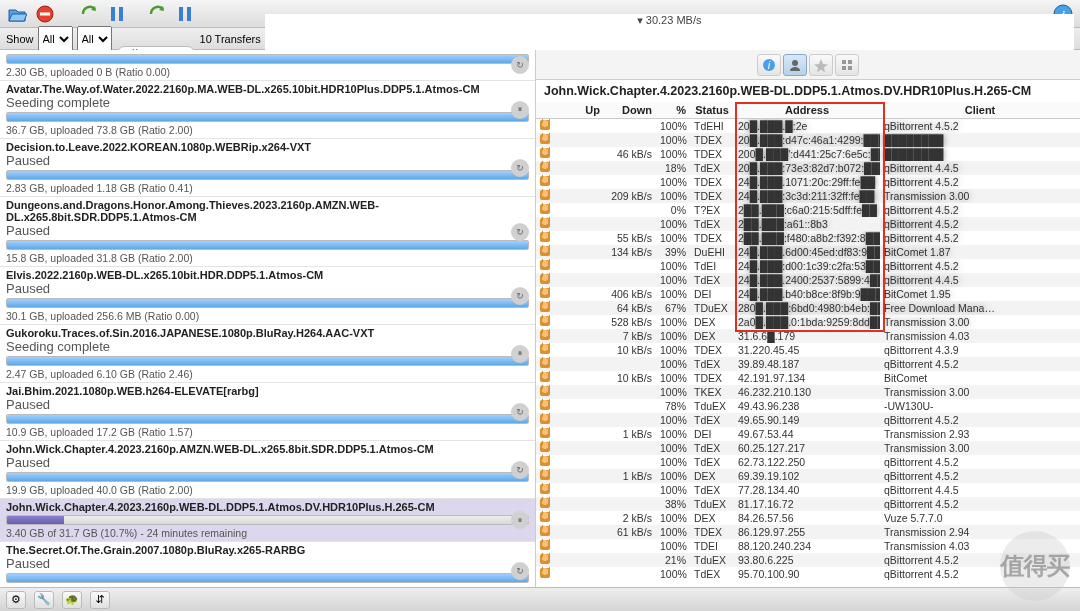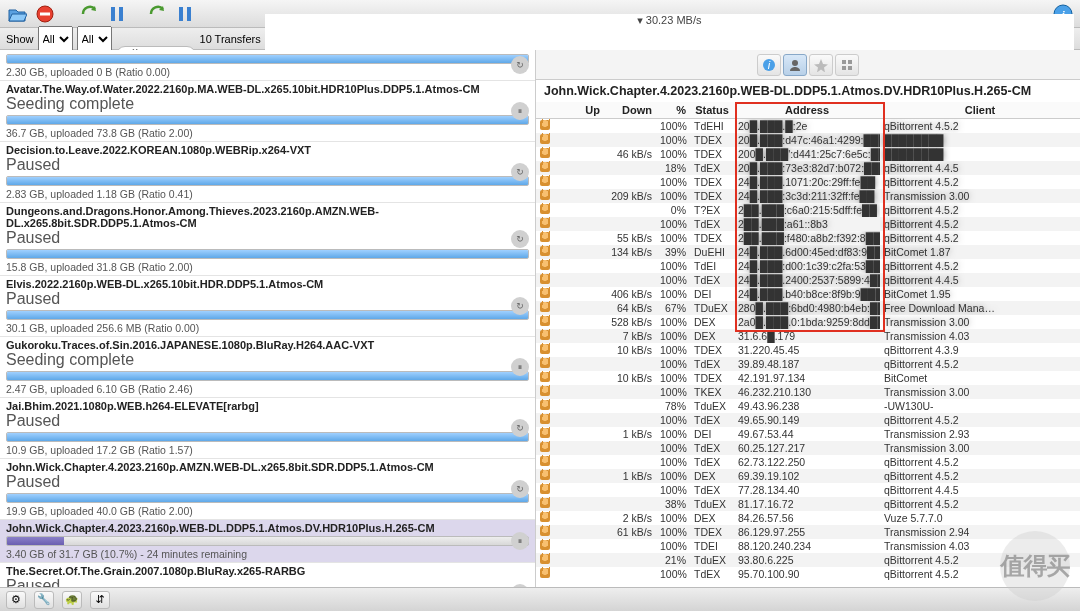--- a/index.html
+++ b/index.html
@@ -9,21 +9,21 @@
 .tb-btn { width: 22px; height: 22px; display: flex; align-items: center; justify-content: center; }
 .filterbar { height: 22px; background: linear-gradient(#eee,#ddd); display: flex; align-items: center; padding: 0 6px; gap: 4px; border-bottom: 1px solid #bbb; }
 .filterbar select { font-size: 11px; height: 26px; }
 .filterbar input { font-size: 15px; height: 18px; width: 80px; color:#888; border:1px solid #bbb; border-radius:9px; padding:0 6px; background:#fff;margin-top:32px;}
 .filterbar .right { margin-left: auto; display:flex; align-items:center; gap:24px;text-align:center; }
 .filterbar .right span { color:#444; }
 .main { flex: 1; display: flex; overflow: hidden; }
 .left { width: 536px; overflow-y: auto; background: #fff; border-right: 1px solid #ccc; }
 .torrent { border-bottom: 1px solid #e4e4e4; padding: 2px 6px 2px 6px; position: relative; }
 .torrent .title { font-weight: bold; color: #222; font-size: 11px; }
-.torrent .status { color: #555; font-size: 16px; }
+.torrent .status { color: #555; font-size: 13px; }
 .torrent .bar { height: 10px; background: linear-gradient(#eee,#d8d8d8); border: 1px solid #bbb; border-radius: 2px; margin: 2px 0; position:relative; overflow:hidden;}
 .torrent .bar .fill { position:absolute; inset:0 auto 0 0; background: linear-gradient(#9fd0ff,#5fa8e8); }
 .torrent .info { color: #555; font-size: 10.5px; }
 .torrent .act { position:absolute; right:6px; top:50%; transform:translateY(-50%); width:18px; height:18px; background:#d0d0d0; border-radius:9px; display:flex; align-items:center; justify-content:center; color:#666; font-size:9px; }
 .torrent.sel { background: #dcd7ec; }
 .torrent.sel .bar .fill { background: linear-gradient(#8b80c9,#6a5fb0); }
 .right { flex: 1; display:flex; flex-direction:column; background:#fff; }
 .rtabs { height: 30px; display:flex; align-items:center; justify-content:center; gap:2px; background:#f4f4f4; border-bottom:1px solid #ccc;}
 .rtabs .tab { width: 24px; height:22px; border:1px solid #ccc; background:linear-gradient(#fafafa,#e4e4e4); border-radius:3px; display:flex; align-items:center; justify-content:center; }
 .rtabs .tab.active { background:linear-gradient(#d8e8f8,#b8d0e8); border-color:#88a8c8; }

